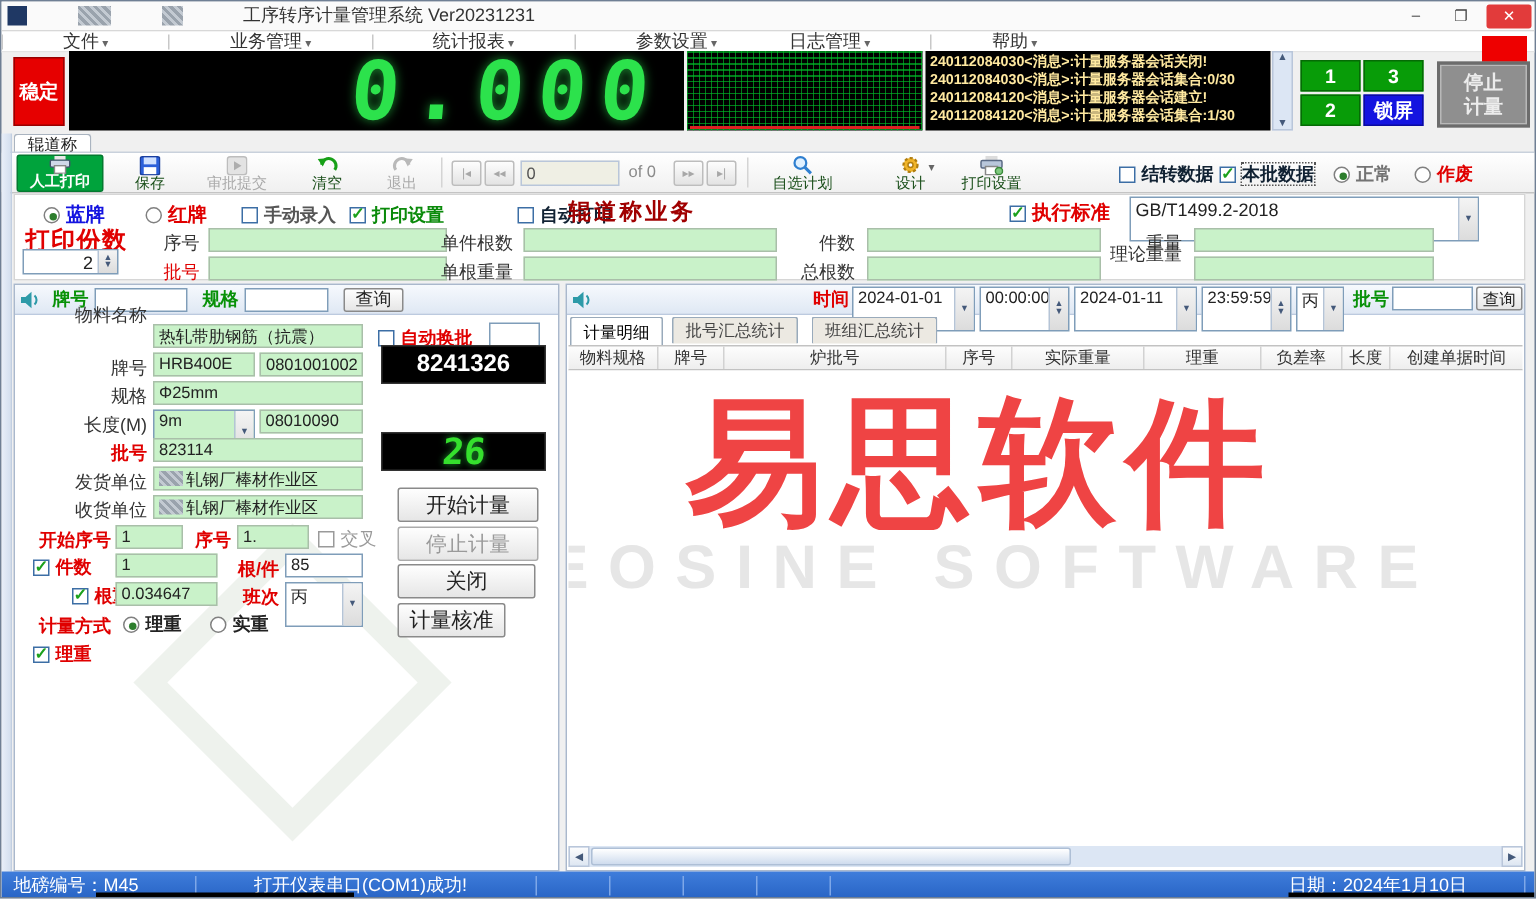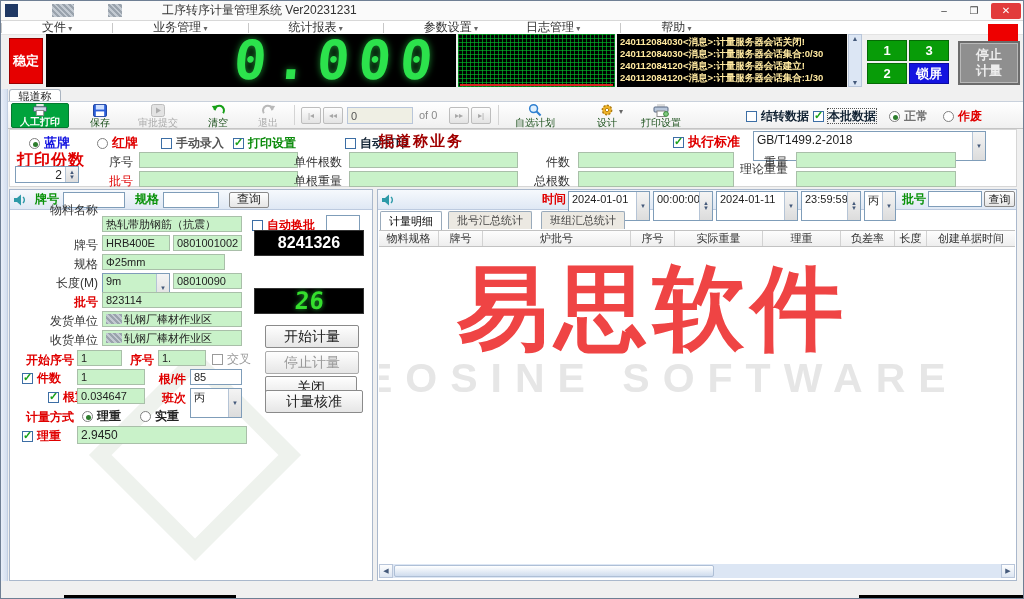--- a/index.html
+++ b/index.html
@@ -337,21 +337,21 @@
     </div>
 
     <div class="llabel" style="left:2px;top:12px;width:86px;">物料名称</div>
     <input class="ginput" style="left: 92px; top: 26px; width: 140px;" value="热轧带肋钢筋（抗震）">
 
     <div class="llabel" style="left:2px;top:47px;width:86px;">牌号</div>
     <input class="ginput" style="left: 92px; top: 45px; width: 68px;" value="HRB400E">
     <input class="ginput" style="left: 163px; top: 45px; width: 69px;" value="0801001002250">
 
     <div class="llabel" style="left:2px;top:66px;width:86px;">规格</div>
-    <input class="ginput" style="left: 92px; top: 64px; width: 123px;" value="Φ25mm">
+    <input class="ginput" style="left: 92px; top: 64px; width: 140px;" value="Φ25mm">
 
     <div class="llabel" style="left:2px;top:85px;width:86px;">长度(M)</div>
     <div class="combo" style="left:92px;top:83px;width:68px;background:#c9f2c9;">
       <span class="ctext">9m</span>
       <span class="arrowbox">▼</span>
     </div>
     <input class="ginput" style="left: 163px; top: 83px; width: 69px;" value="08010090">
 
     <div class="llabel red" style="left:2px;top:104px;width:86px;font-weight:bold;">批号</div>
     <input class="ginput" style="left: 92px; top: 102px; width: 140px;" value="823114">
@@ -397,38 +397,37 @@
     <div class="abs" style="left:72px;top:218px;">
       <span class="radio on"></span><span style="font-weight:bold;">理重</span>
     </div>
     <div class="abs" style="left:130px;top:218px;">
       <span class="radio"></span><span style="font-weight:bold;">实重</span>
     </div>
 
     <div class="abs" style="left:12px;top:238px;">
       <span class="cb on"></span><span style="color:#e00000;font-weight:bold;">理重</span>
     </div>
-    <input class="ginput" style="left: 67px; top: 236px; width: 170px; height: 18px; font-size: 12px;" value="2.9450">
 
     <div class="abs" style="left:242px;top:27px;">
       <span class="cb"></span><span style="color:#e00000;font-weight:bold;">自动换批</span>
     </div>
     <input class="winput" style="left: 316px; top: 25px; width: 34px;" value="">
 
     <div class="blackbox" style="left:244px;top:40px;width:110px;height:26px;">
         <span>8241326</span>
       </div>
     <div class="blackbox" style="left:244px;top:98px;width:110px;height:26px;">
         <span class="seg">26</span>
       </div>
 
     <div class="btn" style="position:absolute;left:255px;top:135px;width:94px;height:23px;font-size:14px;">开始计量</div>
     <div class="btn dis" style="position:absolute;left:255px;top:161px;width:94px;height:23px;font-size:14px;">停止计量</div>
     <div class="btn" style="position:absolute;left:255px;top:186px;width:92px;height:23px;font-size:14px;">关闭</div>
-    <div class="btn" style="position:absolute;left:255px;top:200px;width:98px;height:23px;font-size:14px;">计量核准</div>
+    <div class="btn" style="position:absolute;left:255px;top:212px;width:72px;height:23px;font-size:14px;">计量核准</div>
   </div>
 
   <div class="abs panel" style="left:376px;top:188px;width:640px;height:392px;">
     <div class="phead">
       <svg width="13" height="12" viewBox="0 0 13 12">
           <polygon points="0,4 3,4 7,0.5 7,11.5 3,8 0,8" fill="#2d9aa8"></polygon>
           <path d="M9 3 A4 4 0 0 1 9 9" fill="none" stroke="#2d9aa8" stroke-width="1.4"></path>
         </svg>
       <span style="position:absolute;left:164px;color:#e00000;font-weight:bold;">时间</span>
       <div class="combo" style="left:190px;top:1px;width:82px;">
@@ -477,16 +476,28 @@
       <div class="wm-en" style="left:-14px;top:108px;">EOSINE SOFTWARE</div>
     </div>
 
     <div class="hscroll">
       <div class="harrow">◀</div>
       <div class="hthumb"></div>
       <div class="harrow" style="margin-left:auto;">▶</div>
     </div>
   </div>
 
+  <div class="abs statusbar">
+    <span style="margin-left:8px;">地磅编号：M45</span>
+    <div class="ssep"></div>
+    <span>打开仪表串口(COM1)成功!</span>
+    <div class="ssep" style="margin-left:14px;"></div>
+    <div class="ssep" style="margin-left:10px;"></div>
+    <div class="ssep" style="margin-left:10px;"></div>
+    <div class="ssep" style="margin-left:10px;"></div>
+    <div class="ssep" style="margin-left:10px;"></div>
+    <span style="margin-left:auto;">日期：2024年1月10日</span>
+    <div class="ssep" style="margin-right:6px;"></div>
+  </div>
   <div class="blackblock" style="left:63px;width:172px;"></div>
   <div class="blackblock" style="left:858px;width:164px;"></div>
 
 </div>
 
 </body></html>

